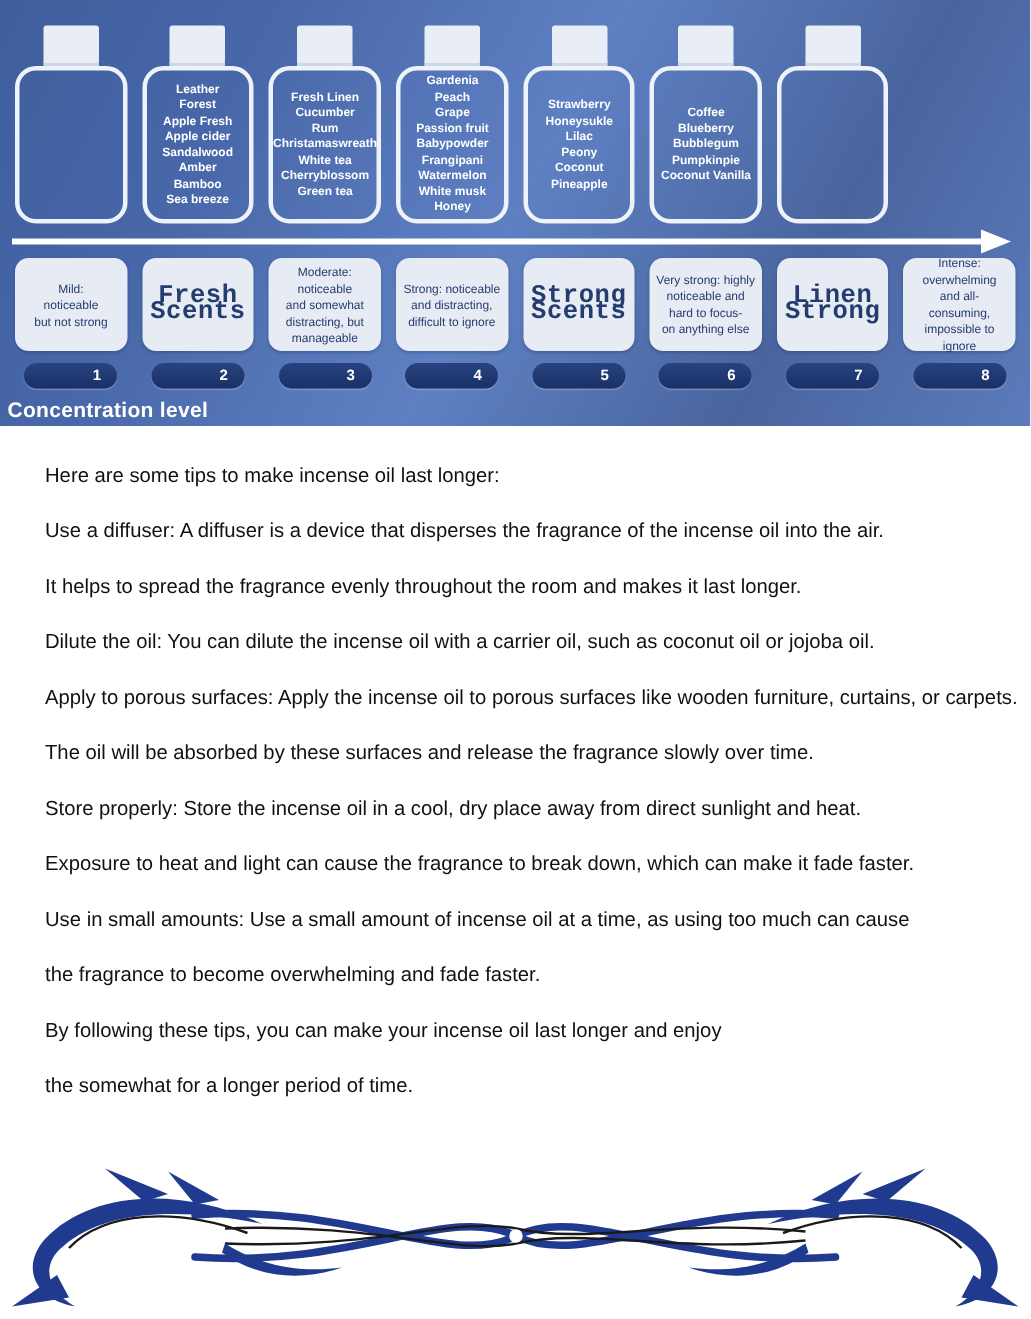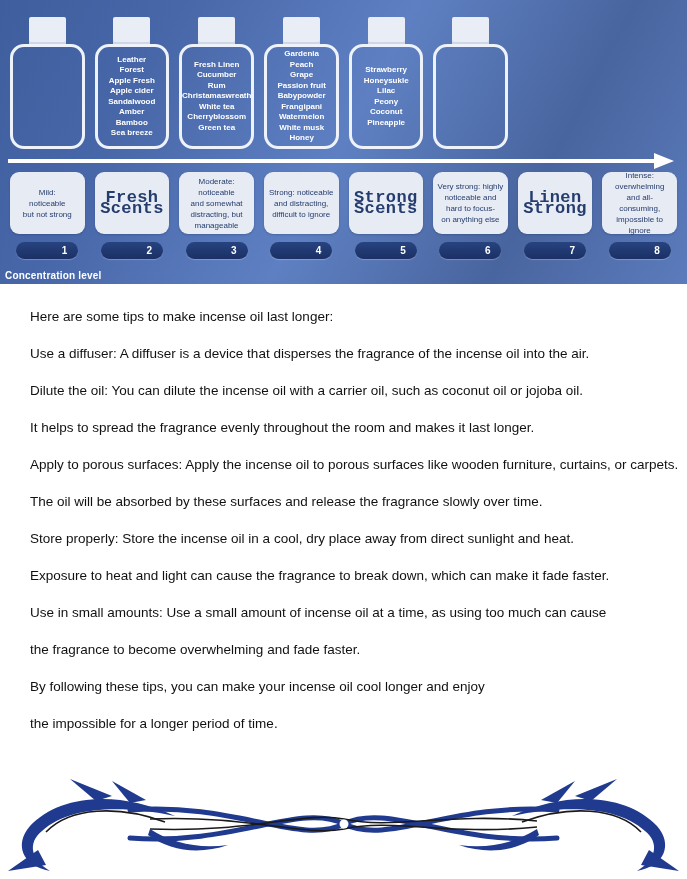--- a/index.html
+++ b/index.html
@@ -51,21 +51,21 @@
   .pill {
     width:62px; height:17px; margin:0 auto; border-radius:9px;
     background:linear-gradient(180deg,#27437f,#1b3066);
     display:flex; align-items:center; justify-content:flex-end;
     padding-right:11px; box-shadow:0 1px 1px rgba(255,255,255,.25);
   }
   .pill-number { color:#ffffff; font-weight:bold; font-size:10px; }
 
   .axis-label {
     position:absolute; left:5px; bottom:3px;
-    color:#ffffff; font-weight:bold; font-size:10px; letter-spacing:.2px;
+    color:#ffffff; font-weight:bold; font-size:14px; letter-spacing:.2px;
   }
 
   
   .tips { padding:14px 0 0 30px; }
   .tip-line {
     height:37px; line-height:37px; font-size:13.5px; color:#111111;
     white-space:nowrap; font-family:"Liberation Sans", sans-serif;
   }
 
   
@@ -131,20 +131,30 @@
 Honeysukle
 Lilac
 Peony
 Coconut
 Pineapple</div>
         </div>
       </div>
       <div class="bottle">
         <div class="bottle-cap"></div>
         <div class="bottle-body">
+          <div class="scent-list">Coffee
+Blueberry
+Bubblegum
+Pumpkinpie
+Coconut Vanilla</div>
+        </div>
+      </div>
+      <div class="bottle">
+        <div class="bottle-cap"></div>
+        <div class="bottle-body">
           <div class="scent-list"></div>
         </div>
       </div>
     </div>
 
     <div class="arrow-row">
       <svg width="668" height="18" viewBox="0 0 668 18">
         <line x1="0" y1="9" x2="648" y2="9" stroke="#ffffff" stroke-width="4" stroke-linecap="round"></line>
         <polygon points="646,1 666,9 646,17" fill="#ffffff"></polygon>
       </svg>
@@ -216,30 +226,30 @@
           <span class="pill-number">8</span>
         </div>
     </div>
 
     <div class="axis-label">Concentration level</div>
   </div>
 
   <div class="tips">
     <p class="tip-line">Here are some tips to make incense oil last longer:</p>
     <p class="tip-line">Use a diffuser: A diffuser is a device that disperses the fragrance of the incense oil into the air.</p>
+    <p class="tip-line">It helps to spread the fragrance evenly throughout the room and makes it last longer.</p>
     <p class="tip-line">Dilute the oil: You can dilute the incense oil with a carrier oil, such as coconut oil or jojoba oil.</p>
-    <p class="tip-line">It helps to spread the fragrance evenly throughout the room and makes it last longer.</p>
     <p class="tip-line">Apply to porous surfaces: Apply the incense oil to porous surfaces like wooden furniture, curtains, or carpets.</p>
     <p class="tip-line">The oil will be absorbed by these surfaces and release the fragrance slowly over time.</p>
     <p class="tip-line">Store properly: Store the incense oil in a cool, dry place away from direct sunlight and heat.</p>
     <p class="tip-line">Exposure to heat and light can cause the fragrance to break down, which can make it fade faster.</p>
     <p class="tip-line">Use in small amounts: Use a small amount of incense oil at a time, as using too much can cause</p>
     <p class="tip-line">the fragrance to become overwhelming and fade faster.</p>
-    <p class="tip-line">By following these tips, you can make your incense oil cool longer and enjoy</p>
-    <p class="tip-line">the impossible for a longer period of time.</p>
+    <p class="tip-line">By following these tips, you can make your incense oil last longer and enjoy</p>
+    <p class="tip-line">the somewhat for a longer period of time.</p>
   </div>
 
   <div class="ornament">
     <svg width="687" height="100" viewBox="0 0 687 100">
 
       <path d="M130,36 C235,28 300,72 344,50 C388,28 452,72 557,64" fill="none" stroke="#1f3a8e" stroke-width="5" stroke-linecap="round"></path>
       <path d="M130,64 C235,72 300,28 344,50 C388,72 452,28 557,36" fill="none" stroke="#1f3a8e" stroke-width="5" stroke-linecap="round"></path>
       <path d="M150,45 C250,41 305,63 344,55 C392,44 448,62 537,53" fill="none" stroke="#1a1a1a" stroke-width="1.6"></path>
       <path d="M150,55 C250,59 305,37 344,45 C392,56 448,38 537,47" fill="none" stroke="#1a1a1a" stroke-width="1.6"></path>
       <circle cx="344" cy="50" r="4.5" fill="#ffffff"></circle>

